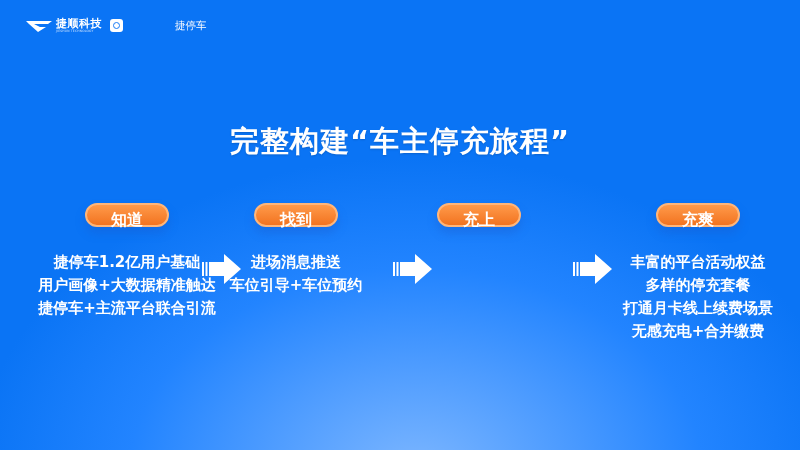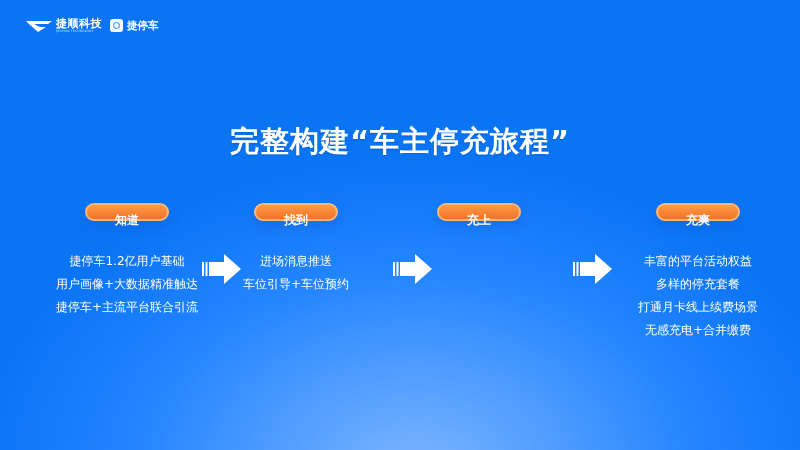--- a/index.html
+++ b/index.html
@@ -12,34 +12,34 @@
   .logos { position:absolute; left:26px; top:18px; display:flex; align-items:center; gap:8px; }
   .brand1 { display:flex; align-items:center; gap:4px; }
   .brand1 .mark { width:26px; height:12px; position:relative; }
   .brand1 .mark svg { display:block; }
   .brand1 .txt { display:flex; flex-direction:column; line-height:1; }
   .brand1 .name { font-size:11px; font-weight:bold; letter-spacing:0.5px; }
   .brand1 .sub { font-size:3px; opacity:0.8; margin-top:1px; letter-spacing:0.2px; }
   .brand2 { display:flex; align-items:center; gap:4px; }
   .brand2 .app-icon { width:13px; height:13px; background:#fff; border-radius:3px; display:flex; align-items:center; justify-content:center; }
   .brand2 .app-icon span { width:7px; height:7px; border:1.5px solid #1a7cf6; border-radius:50%; box-sizing:border-box; }
-  .brand2 .name { font-size:10.5px; font-weight:bold; }
+  .brand2 .name { font-size:10.5px; font-weight:normal;margin-left:48px; }
 
   .title { position:absolute; left:0; right:0; top:113px; text-align:center; font-size:29px; font-weight:bold; letter-spacing:1px; text-shadow:0 1px 2px rgba(0,0,0,0.15);margin-top:9px; }
 
   .stage { position:absolute; top:203px; width:200px; text-align:center; }
   .pill {
-    display:inline-block; width:84px; height:18px; line-height:30px; border-radius:15px;
+    display:inline-block; width:84px; height:24px; line-height:30px; border-radius:15px;
     background: linear-gradient(#ff9a4a, #f27320);
     border:2px solid #ffb67a; box-sizing:border-box;
-    font-size:12px; font-weight:bold; color:#fff;
+    font-size:16px; font-weight:bold; color:#fff;
     box-shadow: 0 6px 10px rgba(30,90,200,0.35);
   }
   .items { margin-top:22px; }
-  .items div { font-size:12px; font-weight:normal; line-height:23px; white-space:nowrap; }
+  .items div { font-size:15px; font-weight:bold; line-height:23px; white-space:nowrap; }
 
   .arrow { position:absolute; top:253px; width:40px; height:32px; }
 </style>
 </head>
 <body>
 
 <div class="logos">
   <div class="brand1">
     <div class="mark">
       <svg width="26" height="12" viewBox="0 0 26 12">

